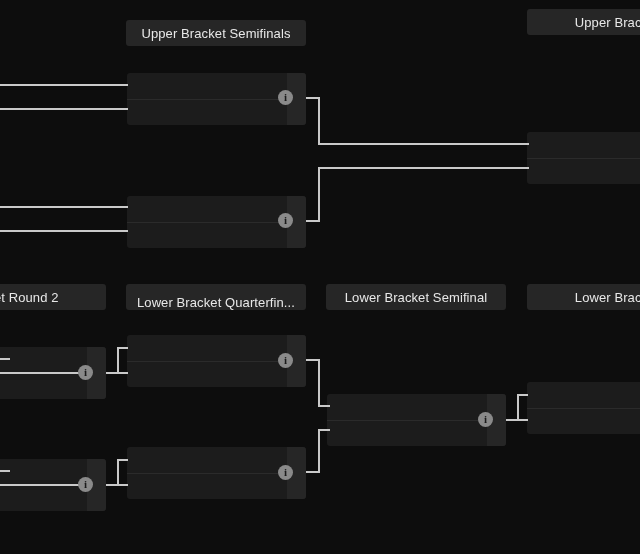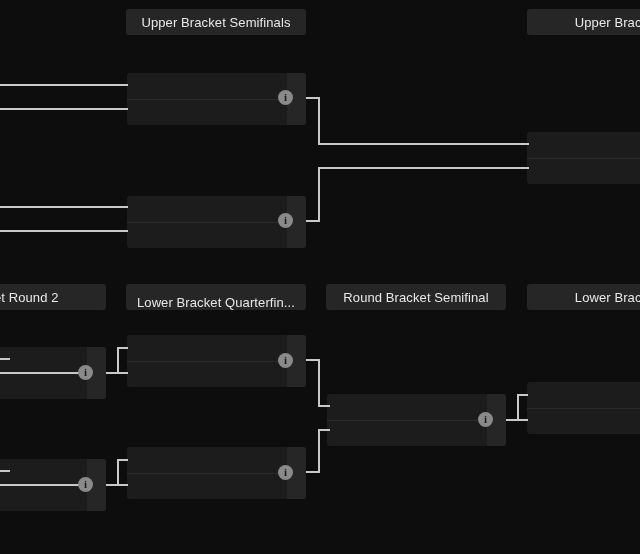--- a/index.html
+++ b/index.html
@@ -90,38 +90,38 @@
     width: 2px;
     background: #c9c9c9;
     z-index: 2;
   }
 </style>
 </head>
 <body>
 
 <div id="stage">
 
-  <div class="round-header" style="left:126px; top:9px; width:180px;">
+  <div class="round-header" style="left:126px; top:20px; width:180px;">
     <span>Upper Bracket Semifinals</span>
   </div>
 
   <div class="round-header" style="left:527px; top:9px; width:180px;">
     <span>Upper Bracket</span>
   </div>
 
   <div class="round-header" style="left:-74px; top:284px; width:180px;">
     <span>acket Round 2</span>
   </div>
 
   <div class="round-header" style="left:126px; top:284px; width:180px;align-items:flex-end;">
     <span>Lower Bracket Quarterfin...</span>
   </div>
 
   <div class="round-header" style="left:326px; top:284px; width:180px;">
-    <span>Round Bracket Semifinal</span>
+    <span>Lower Bracket Semifinal</span>
   </div>
 
   <div class="round-header" style="left:527px; top:284px; width:180px;">
     <span>Lower Bracket</span>
   </div>
 
   <div class="hline" style="left:0px; top:84px; width:128px;"></div>
   <div class="hline" style="left:0px; top:108px; width:128px;"></div>
 
   <div class="match" style="left:127px; top:73px; width:179px; height:52px;">

